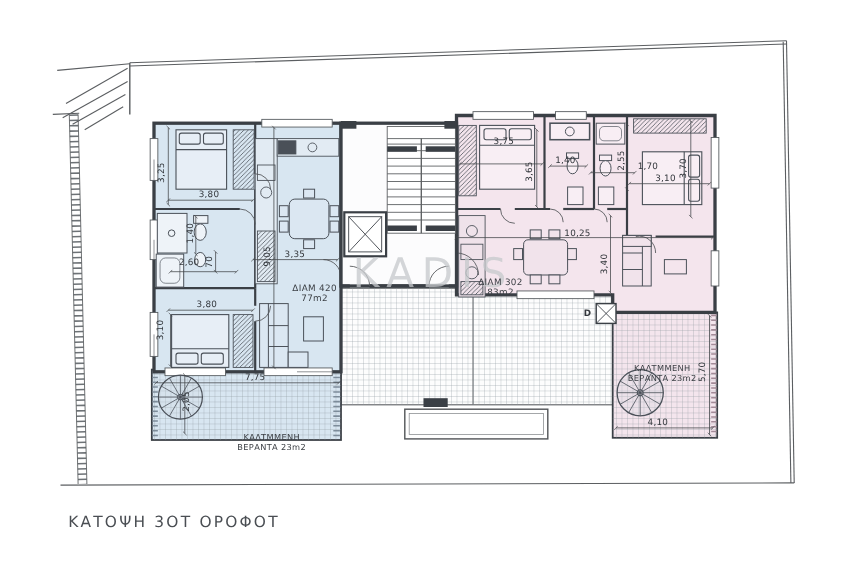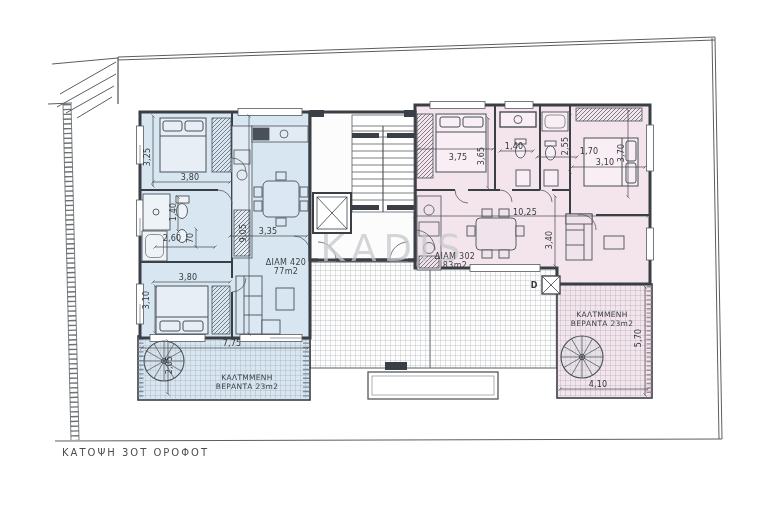--- a/index.html
+++ b/index.html
@@ -1,29 +1,29 @@
 <!DOCTYPE html>
 <html><head>
 <meta charset="utf-8">
 <style>
   html,body{margin:0;padding:0;background:#fff;}
   .stage{position:relative;width:768px;height:512px;background:#ffffff;overflow:hidden;
          font-family:"DejaVu Sans",sans-serif;}
   .stage svg{position:absolute;left:0;top:0;}
   .lbl{position:absolute;transform:translate(-50%,-50%);text-align:center;color:#3b3f44;
        font-size:8px;line-height:1.15;white-space:nowrap;letter-spacing:.3px;}
-  .lbl.small{font-size:7.5px;}
+  .lbl.small{font-size:7.5px;margin-top:20px;}
   .dim{position:absolute;transform:translate(-50%,-50%);font-size:8px;color:#34383d;
        white-space:nowrap;letter-spacing:.2px;}
   .dim.v{transform:translate(-50%,-50%) rotate(-90deg);}
   .watermark{position:absolute;left:394px;top:248px;transform:translate(-50%,-50%);
              text-align:center;color:#c9cccf;opacity:.75;pointer-events:none;}
   .wm-brand{font-size:37px;letter-spacing:7px;font-weight:500;color:#c6c9cc;}
   .wm-sub{font-size:10px;letter-spacing:9px;margin-top:2px;color:#d3d5d7;}
-  .title{position:absolute;left:62px;top:447px;font-size:10px;letter-spacing:2px;color:#4a4e53;}
+  .title{position:absolute;left:62px;top:467px;font-size:14px;letter-spacing:2px;color:#4a4e53;}
   .door-label{position:absolute;transform:translate(-50%,-50%);font-size:8px;font-weight:bold;color:#34383d;}
 </style>
 </head>
 <body>
 
 <div class="stage">
 
 <svg width="768" height="512" viewBox="0 0 768 512">
   <defs>
     <pattern id="grid" width="5" height="5" patternUnits="userSpaceOnUse">
@@ -370,21 +370,21 @@
       <span class="dim" style="left: 190px; top: 177px;">3,80</span>
       <span class="dim v" style="left: 173px; top: 212px;">1,40</span>
       <span class="dim" style="left: 172px; top: 238px;">2,60</span>
       <span class="dim v" style="left: 190px; top: 238px;">70</span>
       <span class="dim v" style="left: 146px; top: 300px;">3,10</span>
       <span class="dim" style="left: 188px; top: 277px;">3,80</span>
       <span class="dim v" style="left: 243px; top: 233px;">9,05</span>
       <span class="dim" style="left: 268px; top: 231px;">3,35</span>
       <span class="dim" style="left: 232px; top: 343px;">7,75</span>
       <span class="dim v" style="left: 169px; top: 365px;">2,05</span>
-      <span class="dim" style="left: 458px; top: 157px;">3,75</span>
+      <span class="dim" style="left: 458px; top: 128px;">3,75</span>
       <span class="dim v" style="left: 481px; top: 156px;">3,65</span>
       <span class="dim" style="left: 514px; top: 146px;">1,40</span>
       <span class="dim" style="left: 549px; top: 151px; margin-left: 40px;">1,70</span>
       <span class="dim v" style="left: 565px; top: 146px;">2,55</span>
       <span class="dim" style="left: 605px; top: 162px;">3,10</span>
       <span class="dim v" style="left: 621px; top: 153px;">3,70</span>
       <span class="dim" style="left: 525px; top: 212px;">10,25</span>
       <span class="dim v" style="left: 549px; top: 240px;">3,40</span>
       <span class="dim v" style="left: 638px; top: 338px;">5,70</span>
       <span class="dim" style="left: 598px; top: 384px;">4,10</span>

